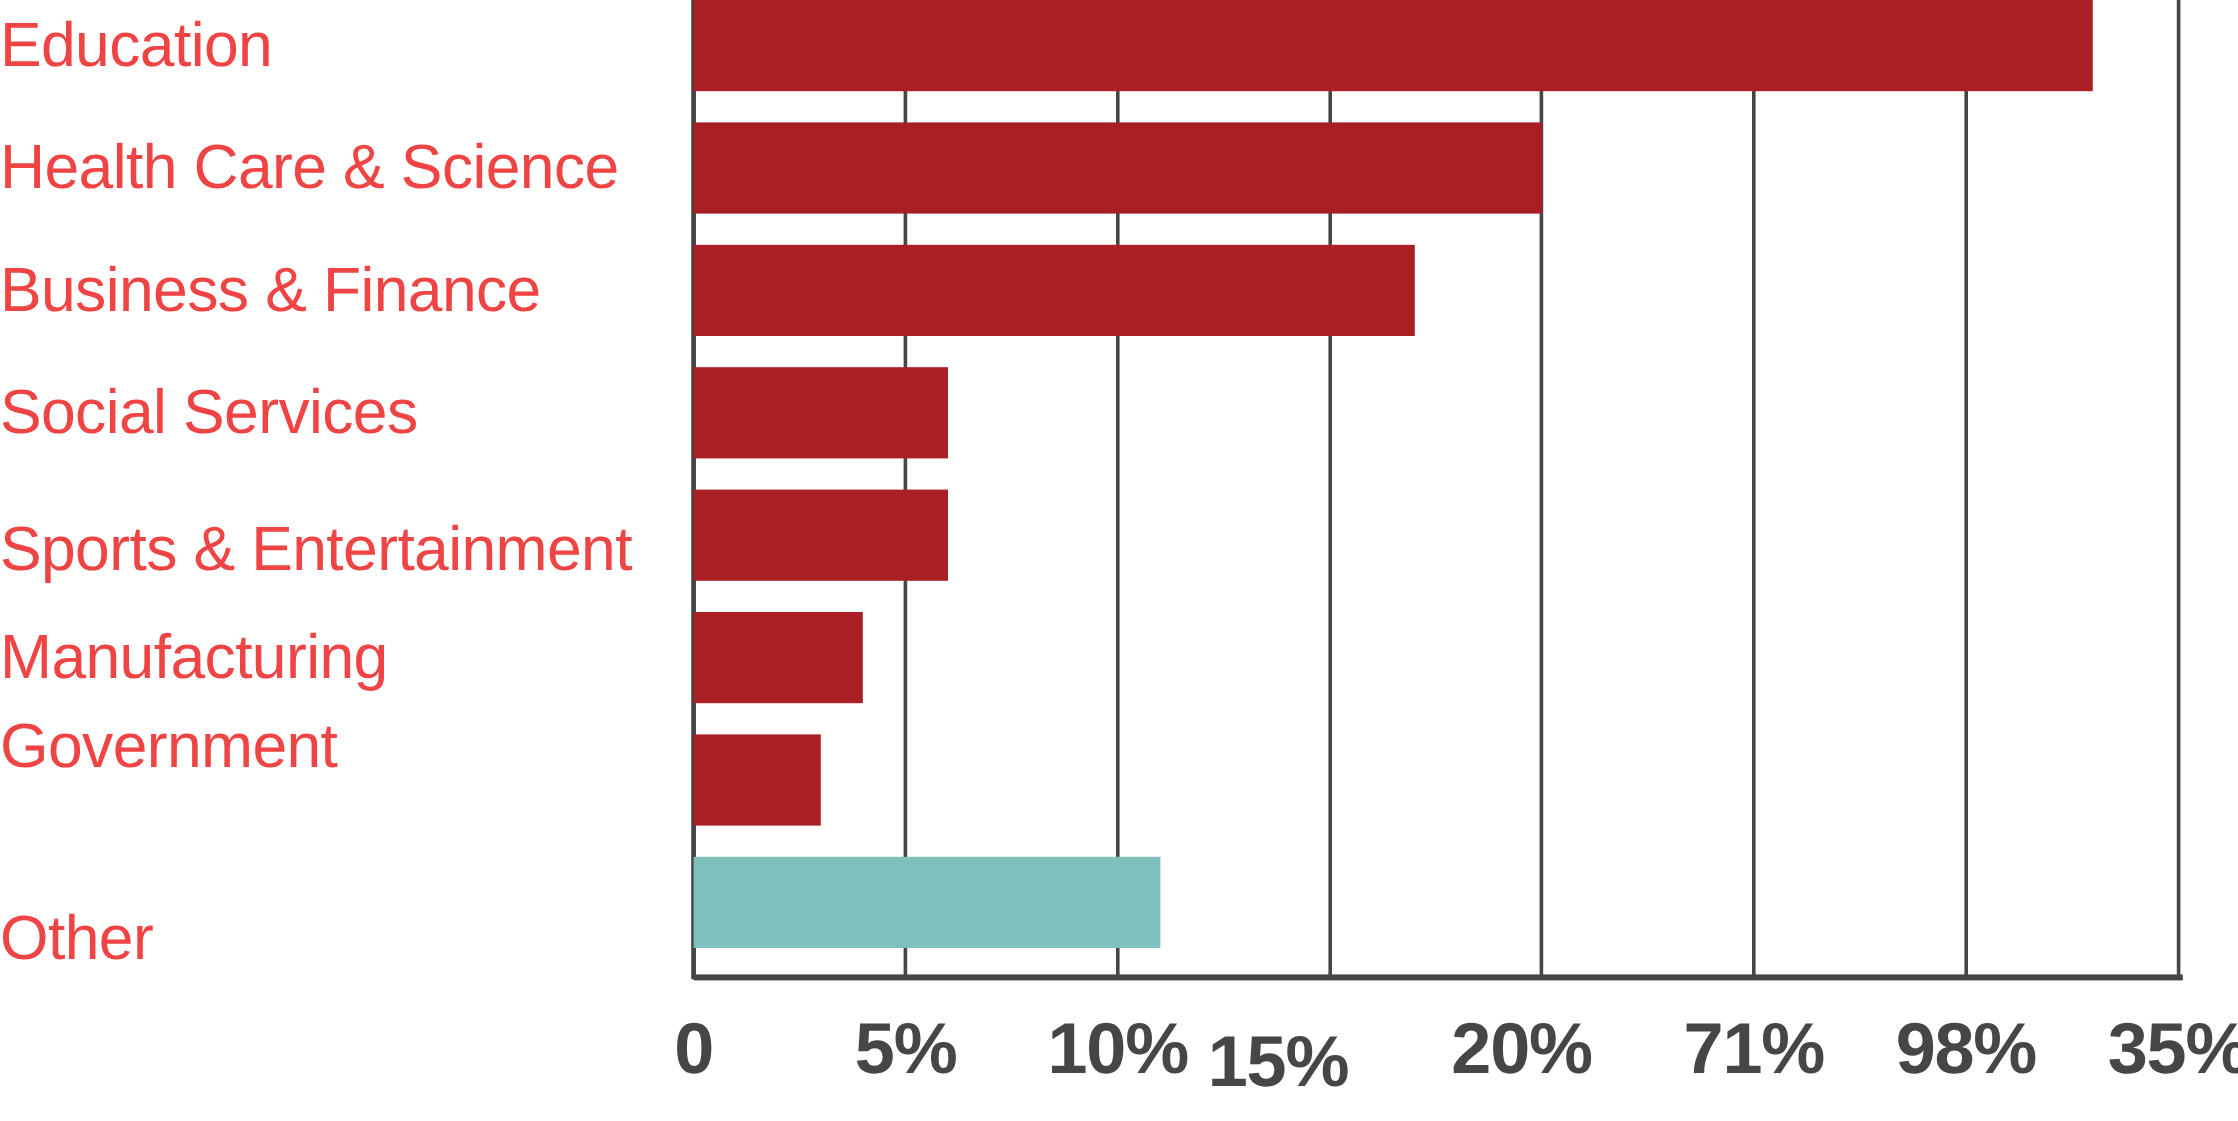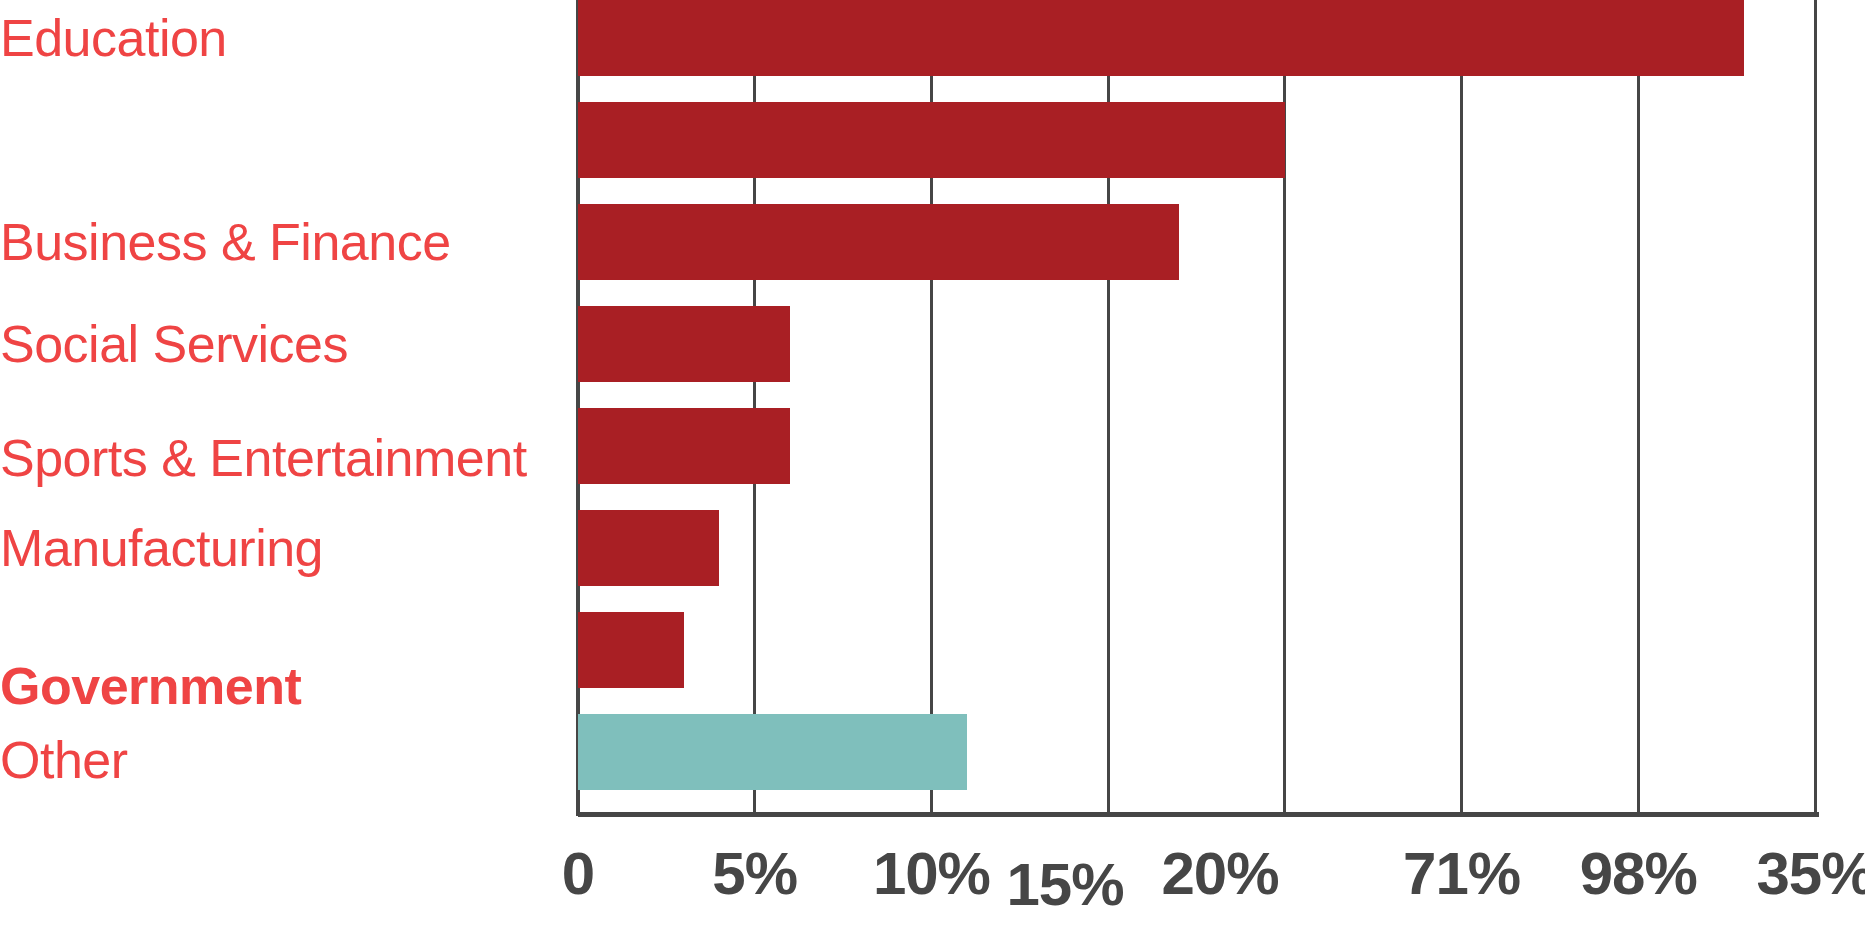--- a/index.html
+++ b/index.html
@@ -104,26 +104,27 @@
     letter-spacing:-1px;
   }
 </style>
 </head>
 <body>
 
 <div id="chart-root">
 
   <div id="category-labels">
       <div class="cat-label" style="top: 0px; height: 76px; padding-right: 22px; box-sizing: border-box;">Education</div>
+      <div class="cat-label" style="top: 102px; height: 76px; padding-right: 22px; box-sizing: border-box;">Health Care &amp; Science</div>
       <div class="cat-label" style="top: 204px; height: 76px; padding-right: 22px; box-sizing: border-box;">Business &amp; Finance</div>
       <div class="cat-label" style="top: 306px; height: 76px; padding-right: 22px; box-sizing: border-box; margin-left: 20px;">Social Services</div>
       <div class="cat-label" style="top: 420px; height: 76px; padding-right: 22px; box-sizing: border-box;">Sports &amp; Entertainment</div>
       <div class="cat-label" style="top: 510px; height: 76px; padding-right: 22px; box-sizing: border-box;">Manufacturing</div>
-      <div class="cat-label" style="top: 648px; height: 76px; padding-right: 22px; box-sizing: border-box; font-weight: bold;">Government</div>
-      <div class="cat-label" style="top: 722px; height: 76px; padding-right: 22px; box-sizing: border-box;">Other</div>
+      <div class="cat-label" style="top: 584px; height: 76px; padding-right: 22px; box-sizing: border-box;">Government</div>
+      <div class="cat-label" style="top: 744px; height: 76px; padding-right: 22px; box-sizing: border-box;">Other</div>
     </div>
 
   <div id="plot-area">
     <div id="gridlines">
         <div class="gridline axis-zero" style="left: 0px;"></div>
         <div class="gridline" style="left: 176.714px;"></div>
         <div class="gridline" style="left: 353.429px;"></div>
         <div class="gridline" style="left: 530.143px;"></div>
         <div class="gridline" style="left: 706.857px;"></div>
         <div class="gridline" style="left: 883.571px;"></div>
@@ -158,19 +159,19 @@
       </div>
   </div>
 
   <div id="baseline"></div>
 
   <div id="x-tick-labels">
       <div class="tick-label" style="left: 578px;">0</div>
       <div class="tick-label" style="left: 754.714px;">5%</div>
       <div class="tick-label" style="left: 931.429px;">10%</div>
       <div class="tick-label" style="left: 1065px; margin-top: 11px;">15%</div>
-      <div class="tick-label" style="left: 1220px;">20%</div>
+      <div class="tick-label" style="left: 1268px;">20%</div>
       <div class="tick-label" style="left: 1461.57px;">71%</div>
       <div class="tick-label" style="left: 1638.29px;">98%</div>
       <div class="tick-label" style="left: 1815px;">35%</div>
     </div>
 
 </div>
 
 </body></html>

